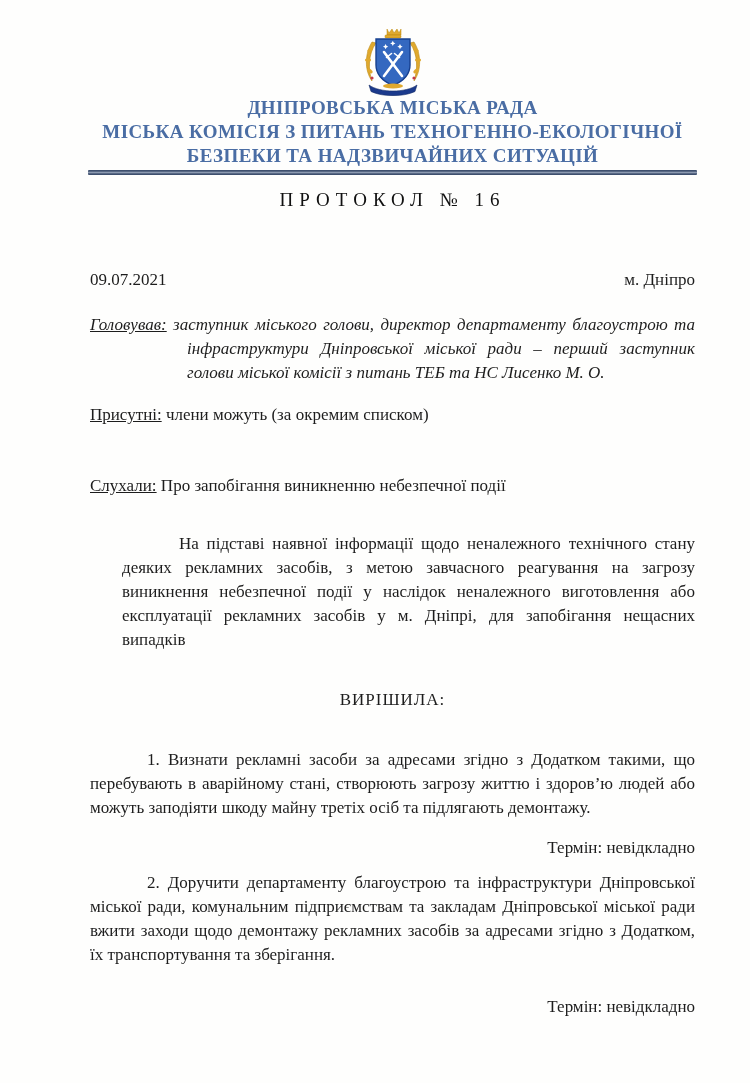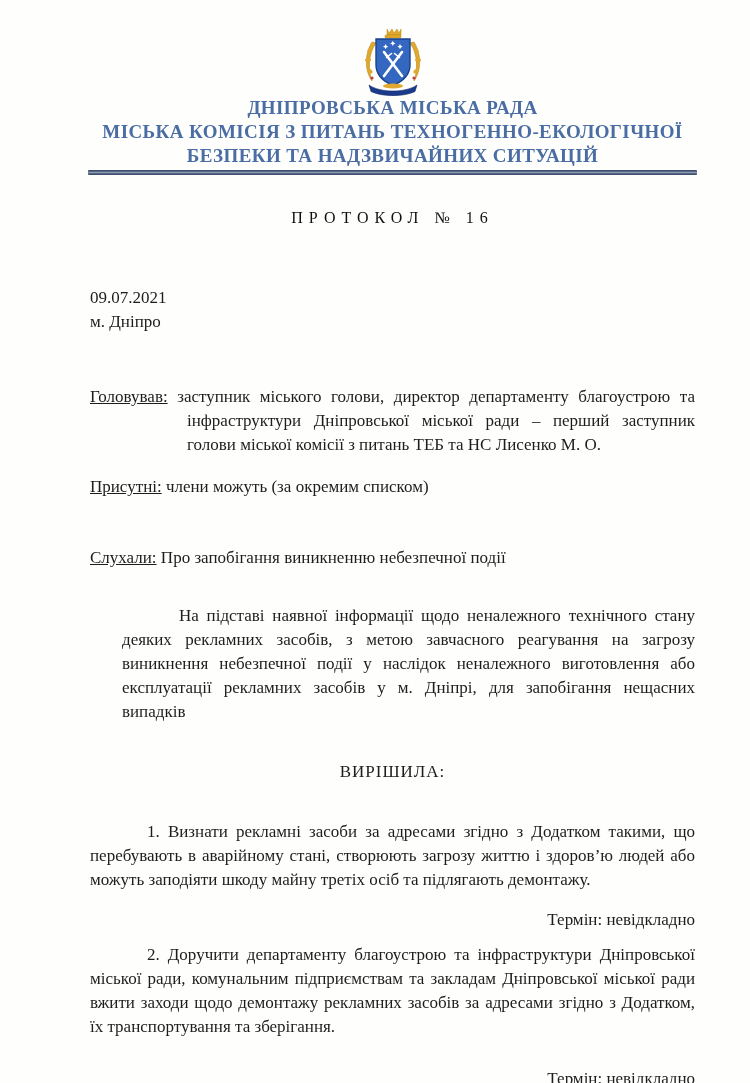--- a/index.html
+++ b/index.html
@@ -35,44 +35,44 @@
     letter-spacing:.4px;
   }
   .divider{
     height:5px;
     margin:2px -2px 0 -2px;
     background:linear-gradient(to bottom,#3e4f6e 20%,#8d9ab1 50%,#3e4f6e 80%);
     border-radius:1px;
   }
   
   .doc-title{
-    margin-top:31px;
+    margin-top:13px;
     text-align:center;
-    font-size:16px;
+    font-size:19px;
     line-height:24px;
     letter-spacing:6px;
     color:#111;
   }
   
   .date-row{
     margin-top:56px;
     display:flex;
     justify-content:space-between;
     font-size:17px;
     line-height:24px;
-    flex-direction:column;
   }
   
   p{margin:0;font-size:17px;line-height:24px;}
   .u{text-decoration:underline;}
   .hang{
-    margin-top:51px;
+    margin-top:21px;
     padding-left:97px;
     text-indent:-97px;
     text-align:justify;
+    font-style:italic;
   }
   .present-p{margin-top:18px;}
   .present-p .u{}
   .heard-p{margin-top:47px;}
   .body-p{
     text-align:justify;
     text-indent:57px;
   }
   .preamble-p{margin-top:34px;margin-left:32px;}
   .resolution-h{

